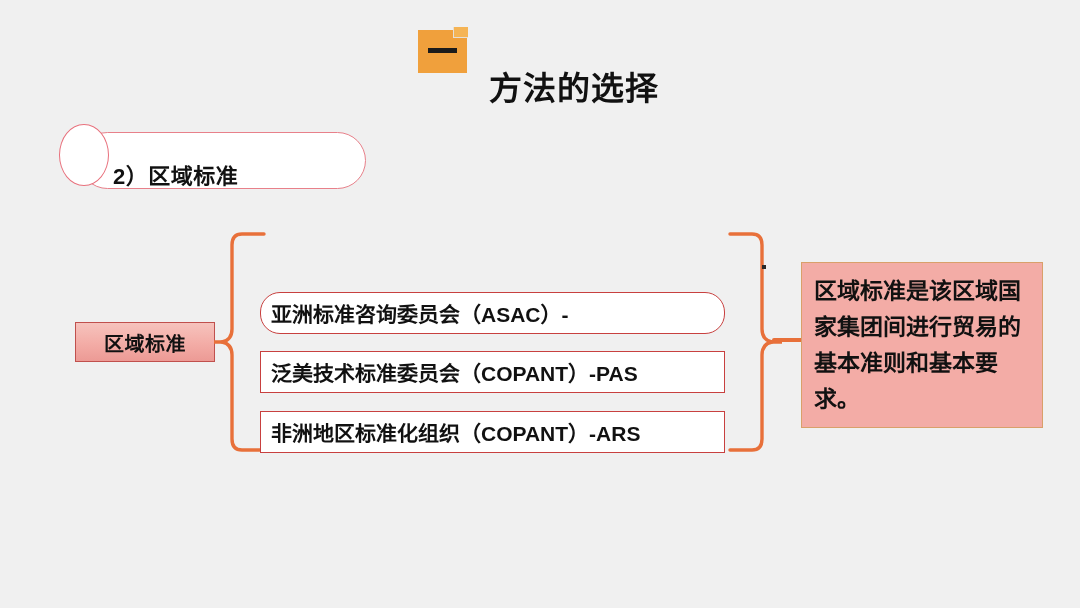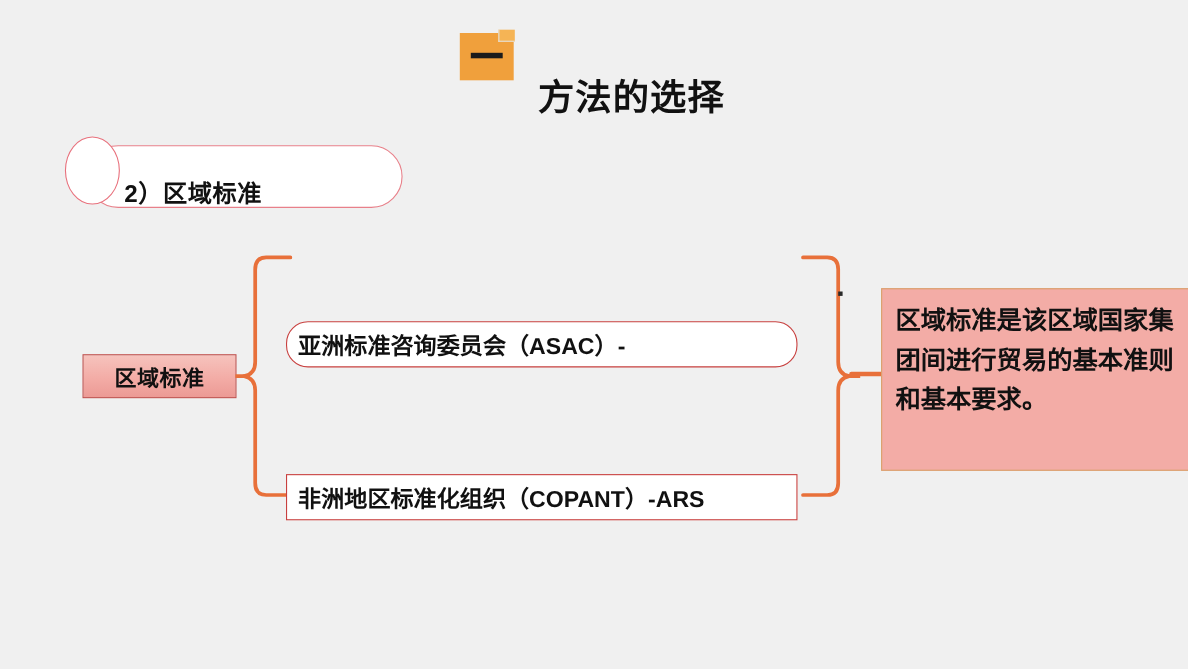--- a/index.html
+++ b/index.html
@@ -163,21 +163,21 @@
     align-items: center;
     font-size: 21px;
     font-weight: bold;
     color: #111111;
     letter-spacing: 0px;
     white-space: nowrap;
   }
   #item-0 { top: 233px; }
   #item-1 { top: 292px; border-radius: 20px; }
   #item-2 { top: 351px; }
-  #item-3 { top: 431px; }
+  #item-3 { top: 411px; }
 
   
   #brace-left {
     position: absolute;
     left: 214px;
     top: 230px;
     width: 52px;
     height: 228px;
   }
   #brace-right {
@@ -203,21 +203,21 @@
     width: 4px;
     height: 4px;
     background: #2a2a2a;
   }
 
   
   #note-box {
     position: absolute;
     left: 801px;
     top: 262px;
-    width: 280px;
+    width: 242px;
     height: 166px;
     background: #f3aca6;
     border: 1.4px solid #d9a06a;
     box-sizing: border-box;
   }
   #note-text {
     position: absolute;
     left: 12px;
     top: 10px;
     right: 6px;
@@ -263,20 +263,23 @@
       <path d="M8 4 H30 Q40 4 40 15 V99 Q40 110 50 112 Q40 114 40 125 V209 Q40 220 30 220 H8" stroke="#e8703a" stroke-width="3.4" stroke-linecap="round" stroke-linejoin="round" fill="none"></path>
       <path d="M50 112 H60" stroke="#e8703a" stroke-width="3.4" stroke-linecap="round" fill="none"></path>
     </svg>
   </div>
   <div id="brace-link"></div>
   <div id="brace-dot"></div>
 
   <div class="item-box" id="item-1">
     <div class="txt">亚洲标准咨询委员会（ASAC）-</div>
   </div>
+  <div class="item-box" id="item-2">
+    <div class="txt">泛美技术标准委员会（COPANT）-PAS</div>
+  </div>
   <div class="item-box" id="item-3">
     <div class="txt">非洲地区标准化组织（COPANT）-ARS</div>
   </div>
 
   <div id="note-box">
     <div id="note-text">区域标准是该区域国家集团间进行贸易的基本准则和基本要求。</div>
   </div>
 
 </div>
 

